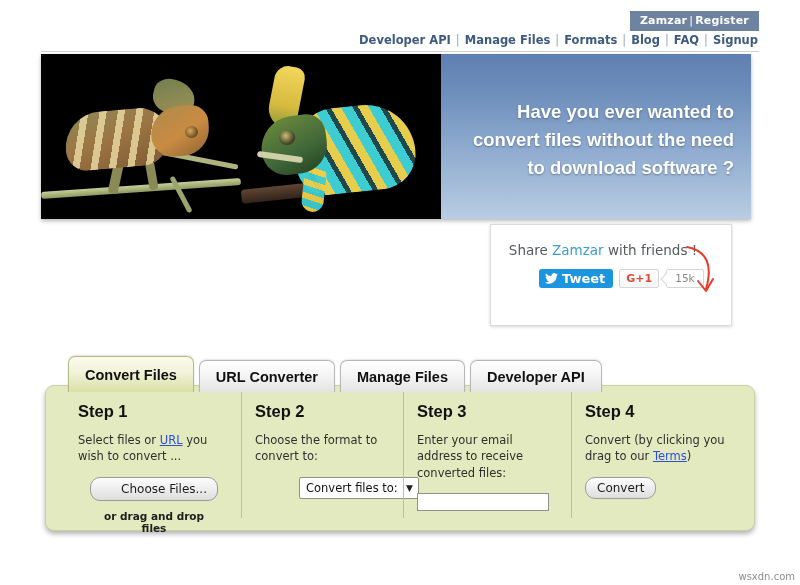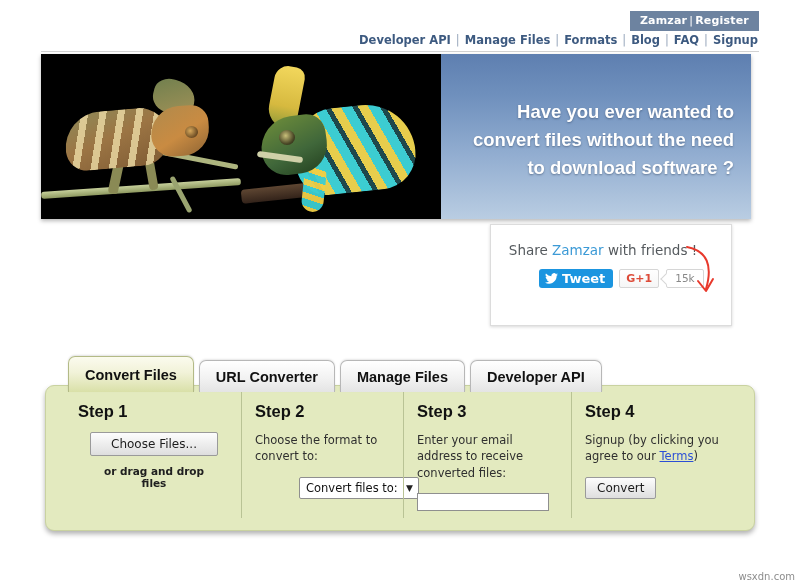--- a/index.html
+++ b/index.html
@@ -465,26 +465,26 @@
     margin-bottom: 12px;
   }
   .step-desc a {
     color: #2b4fd6;
     text-decoration: underline;
   }
   .btn-std {
     display: inline-block;
     box-sizing: border-box;
     border: 1px solid #9a9a9a;
-    border-radius: 2px;
+    border-radius: 10px;
     background: linear-gradient(180deg, #fdfdfd 0%, #ececec 55%, #dedede 100%);
     font-family: "DejaVu Sans", sans-serif;
     font-size: 12px;
     color: #1c1c1c;
-    text-align: center;
+    text-align: right;
     padding: 4px 10px;
   }
   .choose-files {
     width: 128px;
     margin-left: 12px;
   }
   .drag-note {
     margin-top: 9px;
     margin-left: 12px;
     width: 128px;
@@ -615,20 +615,23 @@
   <div class="tab active">Convert Files</div>
   <div class="tab">URL Converter</div>
   <div class="tab">Manage Files</div>
   <div class="tab">Developer API</div>
 </div>
 
 <div class="panel">
 
   <div class="step s1">
     <div class="step-title">Step 1</div>
+    <div class="step-desc">
+      <span>Select files or </span><a href="#">URL</a><span> you wish to convert ...</span>
+    </div>
     <div class="btn-std choose-files">Choose Files...</div>
     <div class="drag-note">or drag and drop files</div>
   </div>
 
   <div class="step s2">
     <div class="step-title">Step 2</div>
     <div class="step-desc">Choose the format to convert to:</div>
     <div class="select-box">
       <span>Convert files to:</span>
       <span class="caret">▼</span>
@@ -637,19 +640,19 @@
 
   <div class="step s3">
     <div class="step-title">Step 3</div>
     <div class="step-desc">Enter your email address to receive converted files:</div>
     <input class="email-input" type="text" value="" placeholder="" style="">
   </div>
 
   <div class="step s4">
     <div class="step-title">Step 4</div>
     <div class="step-desc">
-      <span>Signup (by clicking you agree to our </span><a href="#">Terms</a><span>)</span>
+      <span>Convert (by clicking you drag to our </span><a href="#">Terms</a><span>)</span>
     </div>
     <div class="btn-std convert-btn">Convert</div>
   </div>
 </div>
 
 <div class="watermark">wsxdn.com</div>
 
 </body></html>

